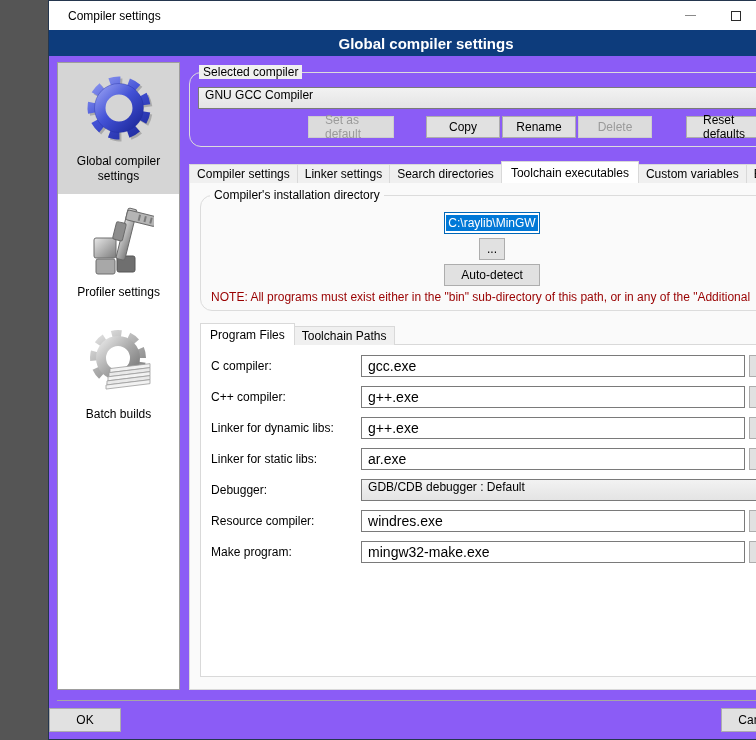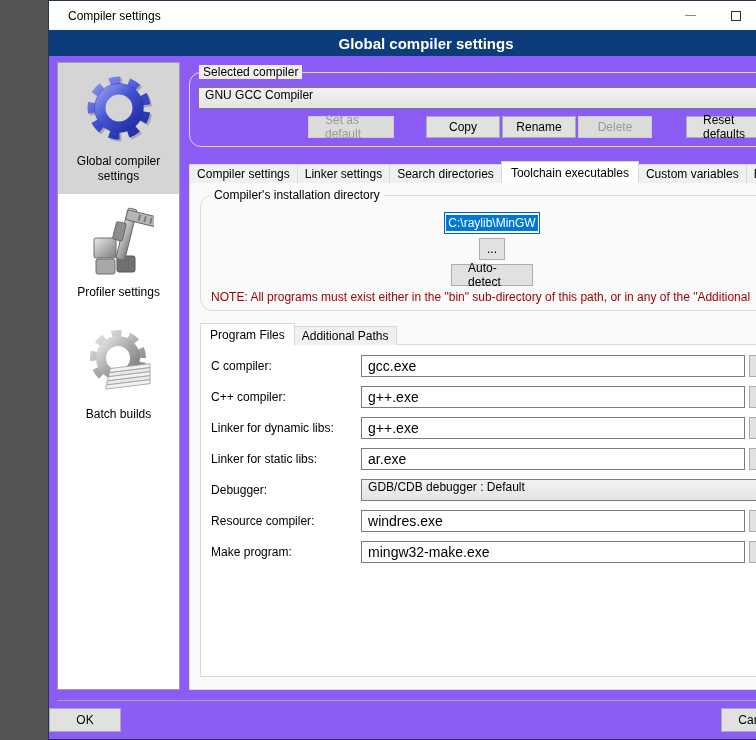--- a/index.html
+++ b/index.html
@@ -81,21 +81,21 @@
              padding:10px 10px 12px 10px; display:flex; flex-direction:column; min-height:0; }
 
   
   .group-install { margin-top:2px; padding:16px 10px 6px 10px; }
   .group-install .legend { background:#fafafa; }
   .dirrow { display:flex; align-items:center; gap:4px;flex-direction:column; }
   .pathbox { flex:1 1 auto; height:22px; border:1px solid #0067b8; background:#fff;
              display:flex; align-items:center; padding:0 1px; overflow:hidden; }
   .pathbox .sel { background:#0078d7; color:#fff; padding:1px 2px; white-space:nowrap; }
   .btn-sm { width:26px; height:22px; padding:0; }
-  .btn-auto { width:82px; }
+  .btn-auto { width:96px; }
   .note { margin-top:4px; color:#990000; white-space:nowrap; overflow:hidden; }
 
   
   .inner-tabctrl { margin-top:12px; flex:1 1 auto; display:flex; flex-direction:column; min-height:0; }
   .inner-page { flex:1 1 auto; background:#fff; border:1px solid #d9d9d9; margin-top:-1px;
                 padding:10px 8px 0 10px; }
 
   .fieldrow { display:flex; align-items:center; margin-bottom:9px; height:22px; }
   .flabel { width:150px; flex:0 0 auto; }
   .tfield { flex:1 1 auto; height:22px; border:1px solid #7a7a7a; background:#fff; padding:0 6px;
@@ -256,21 +256,21 @@
               </div>
               <div class="btn btn-sm">...</div>
               <div class="btn btn-auto">Auto-detect</div>
             </div>
             <div class="note">NOTE: All programs must exist either in the "bin" sub-directory of this path, or in any of the "Additional</div>
           </div>
 
           <div class="inner-tabctrl">
             <div class="tabstrip">
               <div class="tab active">Program Files</div>
-              <div class="tab">Additional Paths</div>
+              <div class="tab">Toolchain Paths</div>
             </div>
             <div class="inner-page">
 
               <div class="fieldrow">
                 <span class="flabel">C compiler:</span>
                 <input class="tfield" readonly="" value="gcc.exe" style="">
                 <div class="btn btn-sm">...</div>
               </div>
 
               <div class="fieldrow">

